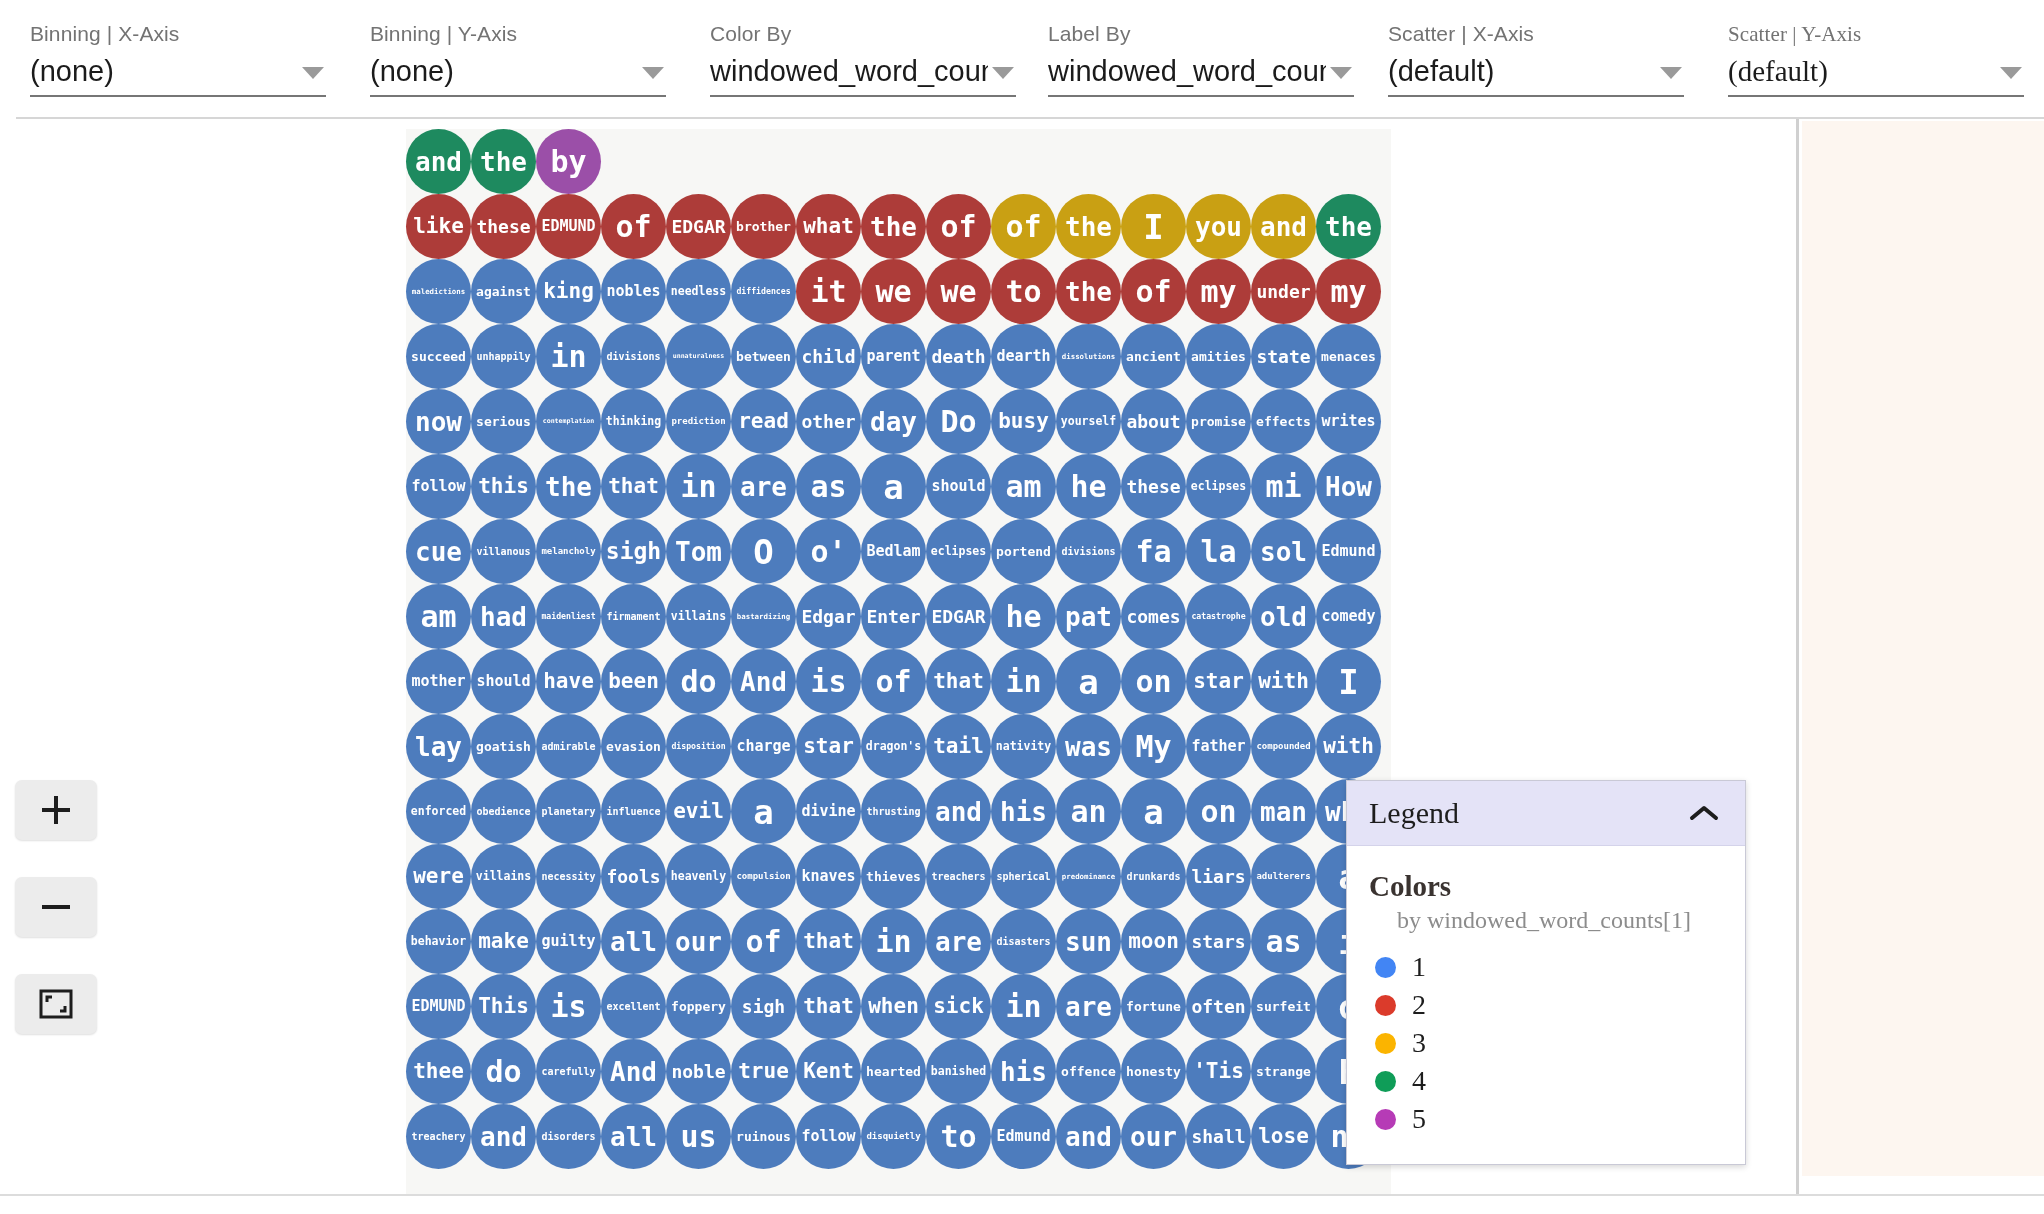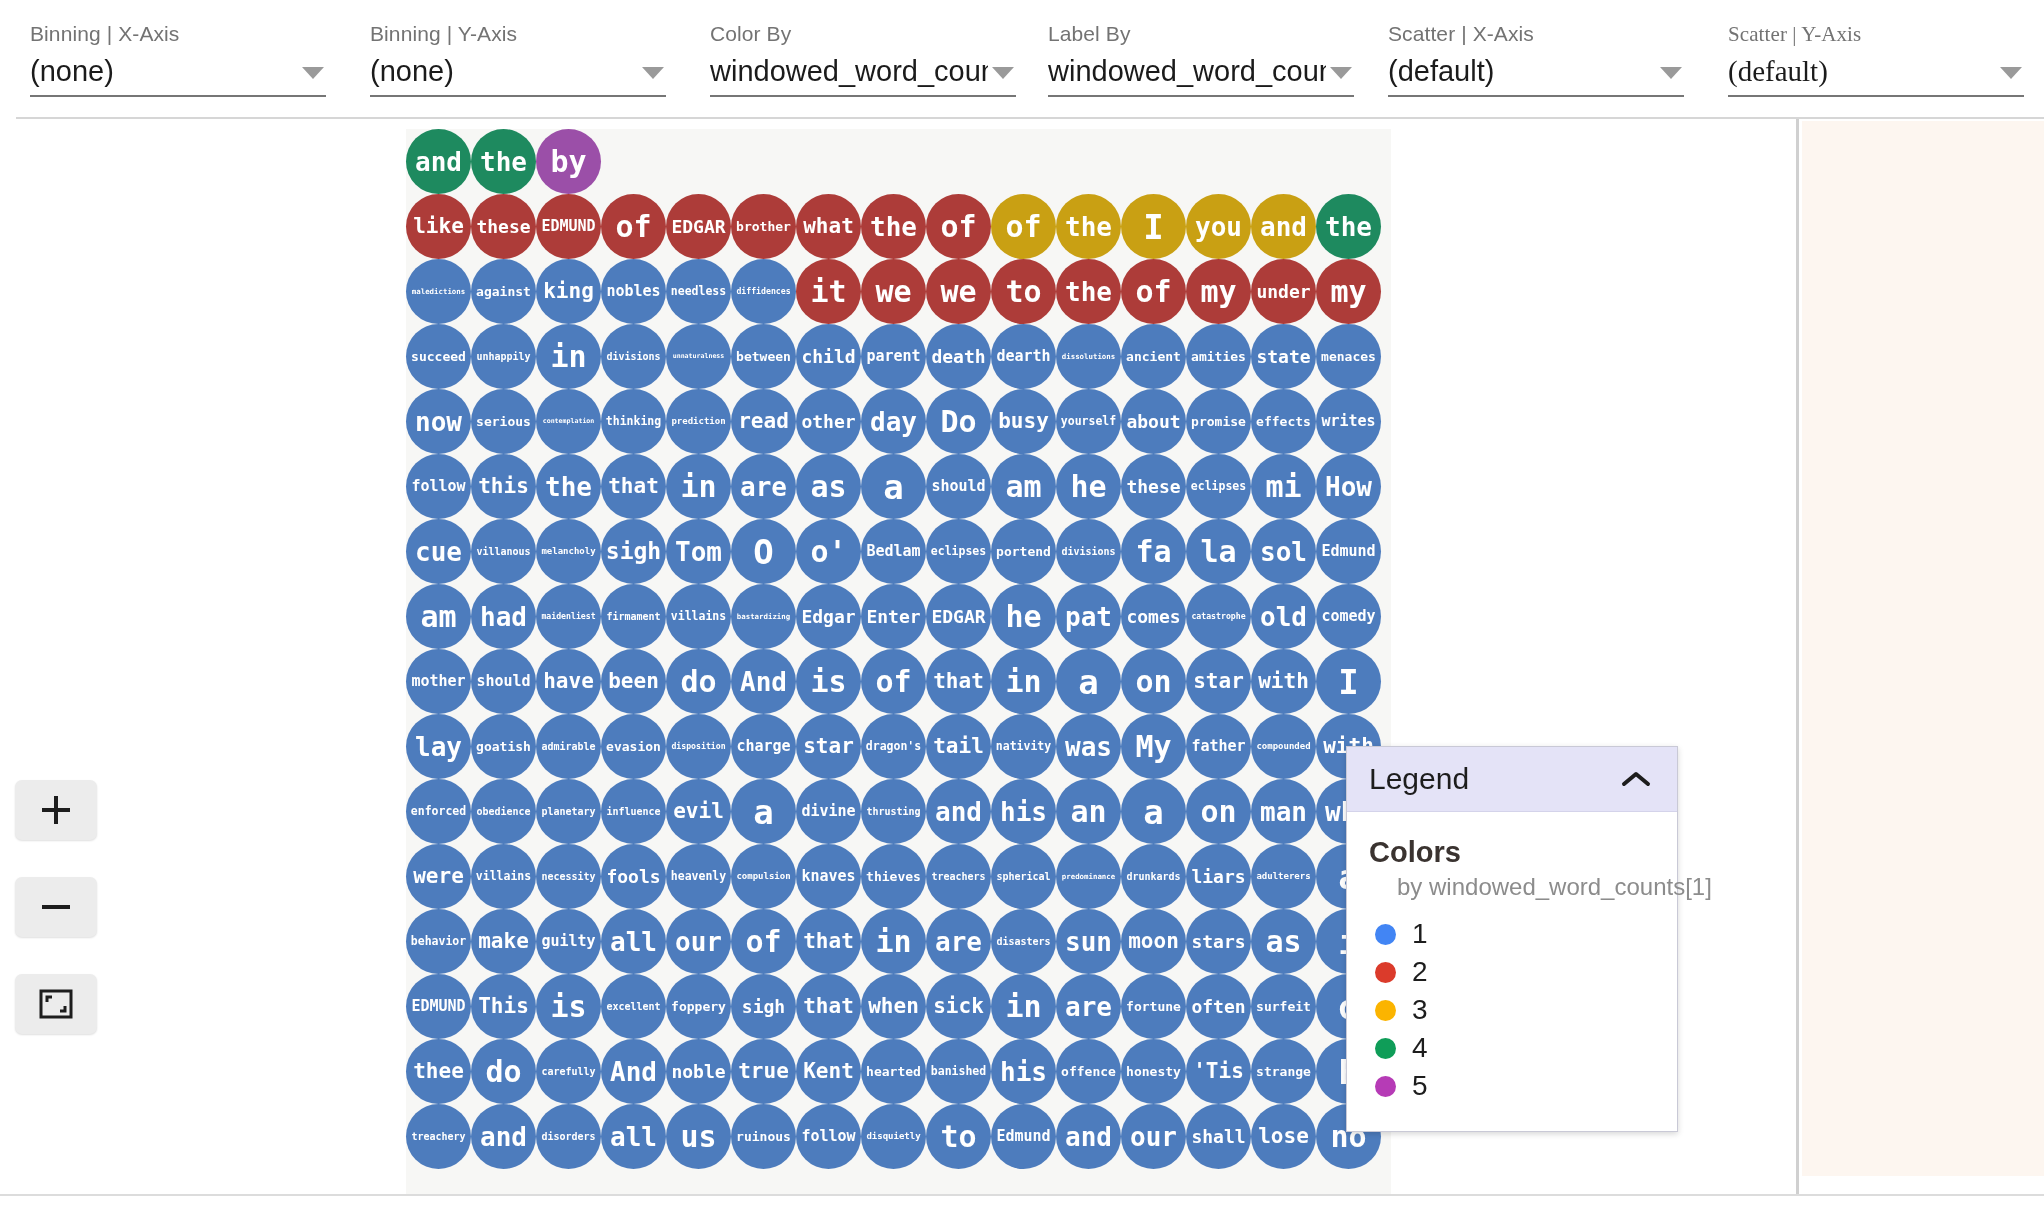--- a/index.html
+++ b/index.html
@@ -162,26 +162,27 @@
     height: 20px;
     background: #ffffff;
     border-top: 2px solid #dcdcdc;
     box-sizing: border-box;
   }
 
   
   #legend {
     position: absolute;
     left: 1346px;
-    top: 746px;
-    width: 332px;
+    top: 780px;
+    width: 400px;
     background: #ffffff;
     border: 1px solid #c9c9d6;
     box-shadow: 0 2px 6px rgba(0,0,0,.16);
     box-sizing: border-box;
+    font-family: Liberation Serif, serif;
   }
   #legend-header {
     background: #e4e3f7;
     height: 65px;
     display: flex;
     align-items: center;
     justify-content: space-between;
     padding: 0 26px 0 22px;
     box-sizing: border-box;
     border-bottom: 1px solid #d4d3ea;

